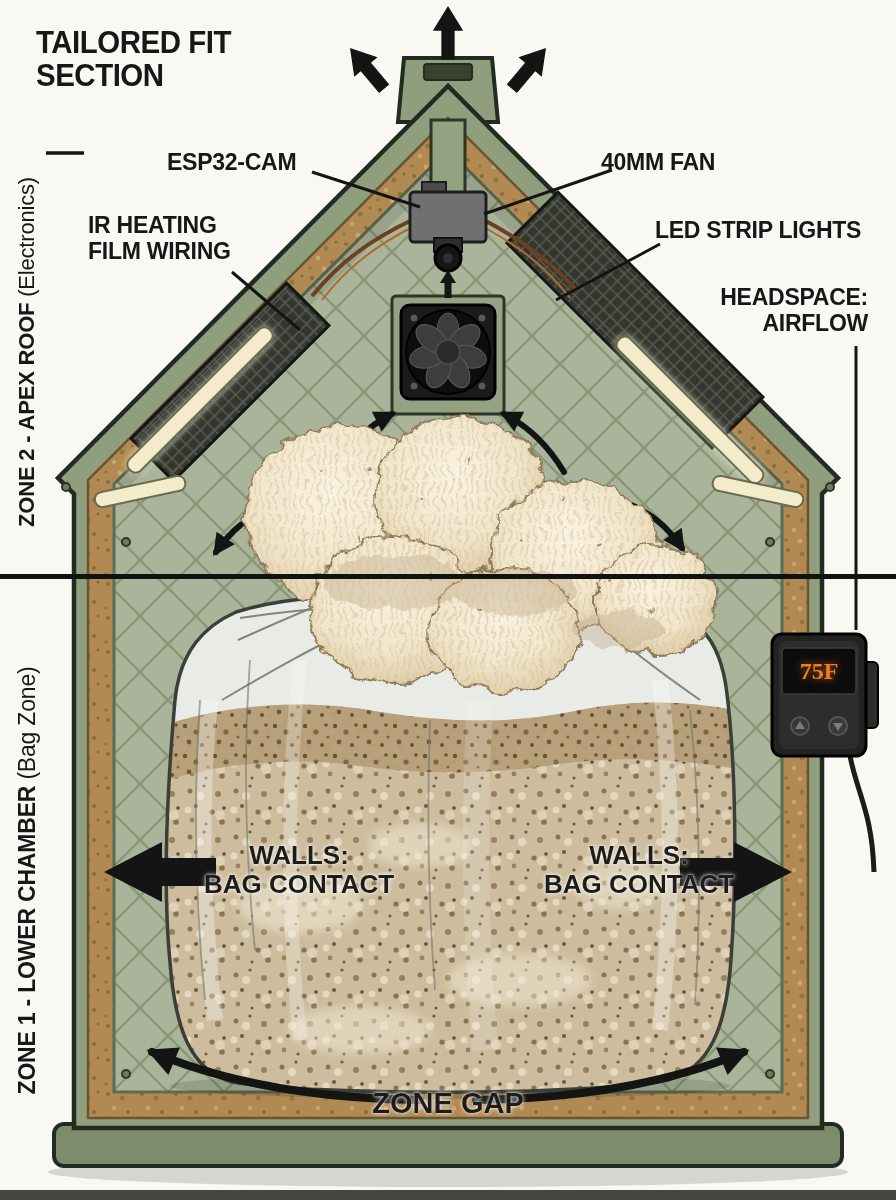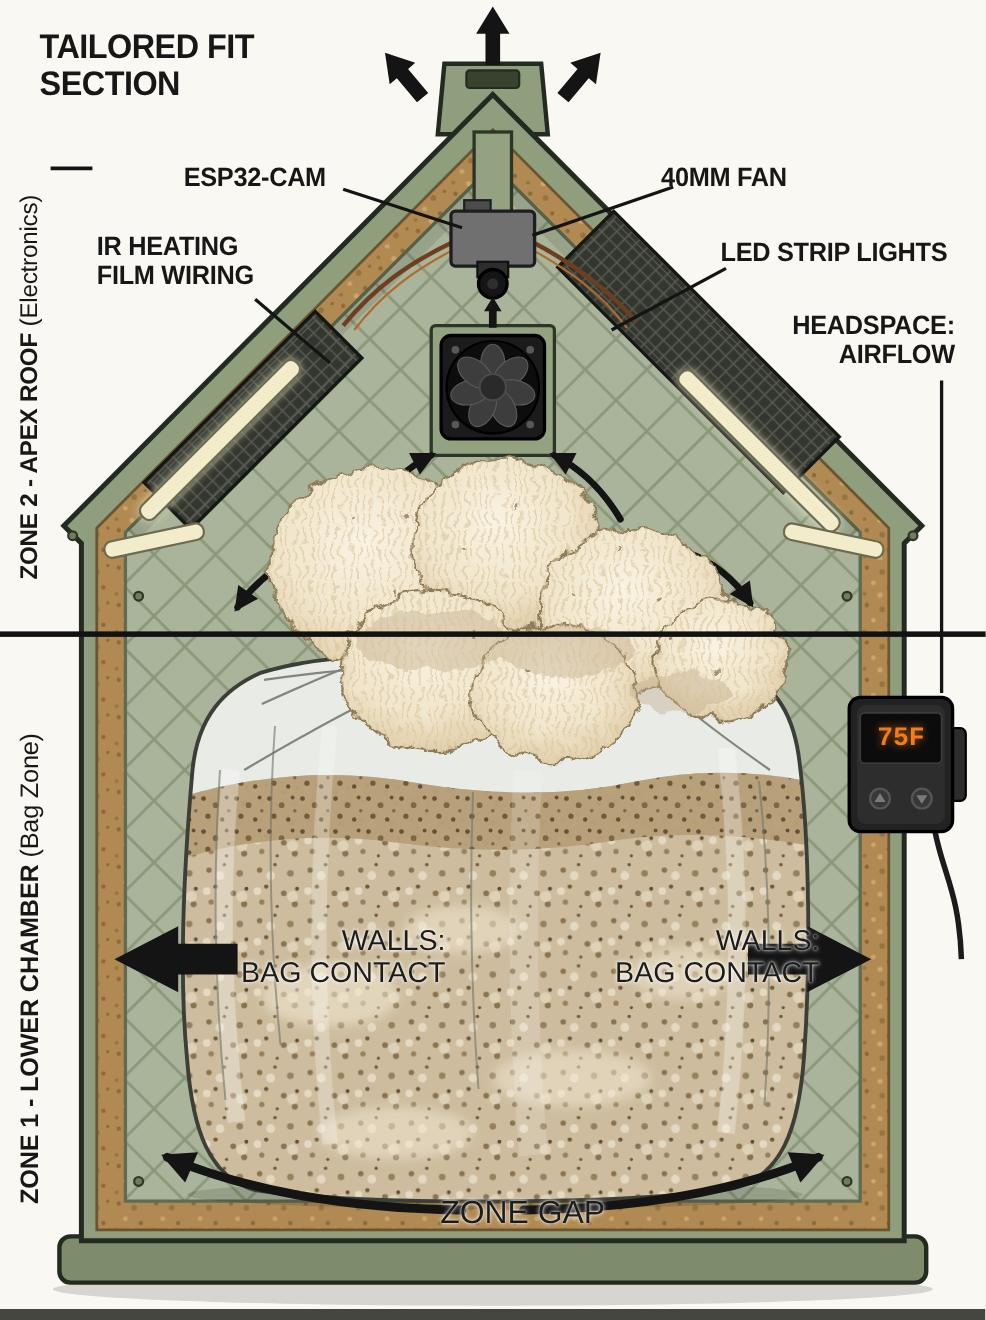--- a/index.html
+++ b/index.html
@@ -18,29 +18,29 @@
   .c-ir    { left:88px;  top:212px; }
   .c-led   { left:655px; top:217px; }
   .c-head  { left:700px; top:284px; width:168px; text-align:right; transform-origin:right top; }
 
   .vlabel { position:absolute; z-index:7; transform:rotate(-90deg); white-space:nowrap; text-align:center;
             font-weight:bold; color:#171717; letter-spacing:-0.2px; }
   .vz2 { width:400px; left:-173px; top:339px; font-size:22px; }
   .vz1 { width:540px; left:-243px; top:867px; font-size:23px; }
   .vlabel .q { font-weight:normal; }
 
-  .inlbl { position:absolute; z-index:7; text-align:right; color:#1c1c1a; font-weight:normal; line-height:1.12;
+  .inlbl { position:absolute; z-index:7; text-align:center; color:#1c1c1a; font-weight:bold; line-height:1.12;
            text-shadow:0 0 5px rgba(255,255,255,.85), 0 0 2px rgba(255,255,255,.9); }
   .walls { width:212px; top:841px; font-size:26px; }
   .walls-l { left:193px; } .walls-r { left:533px; }
   .zerogap { left:346px; top:1087px; width:204px; font-size:29px; }
 
   .thermo-read { position:absolute; z-index:7; left:783px; top:650px; width:72px; height:42px;
                  display:flex; align-items:center; justify-content:center;
-                 font-family:Liberation Mono, monospace; font-weight:bold; font-size:24px;
+                 font-family:Liberation Serif, serif; font-weight:bold; font-size:24px;
                  color:#f07c1c; text-shadow:0 0 8px rgba(240,124,28,.75); }
 </style>
 </head>
 <body>
 
 <div class="stage">
 
 <svg class="scene" width="896" height="1200" viewBox="0 0 896 1200">
   <defs>
     <pattern id="quilt" width="56" height="56" patternUnits="userSpaceOnUse">

